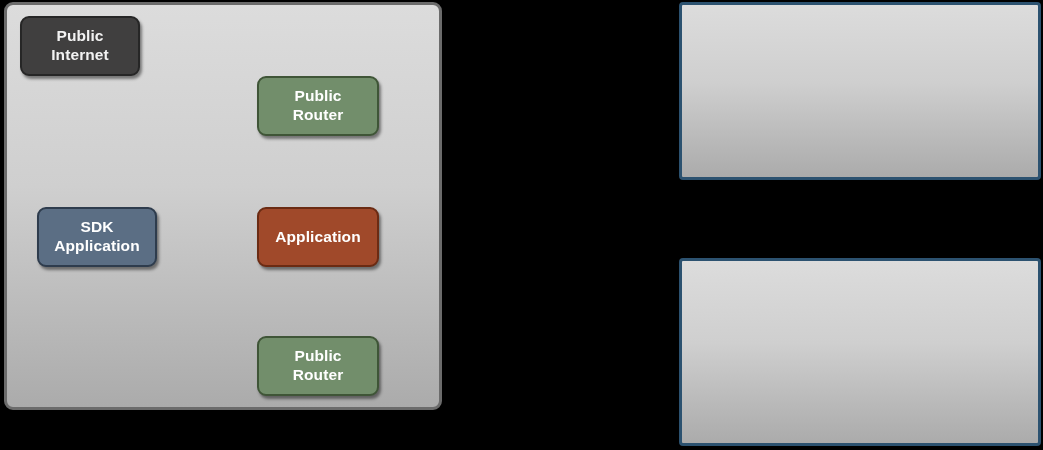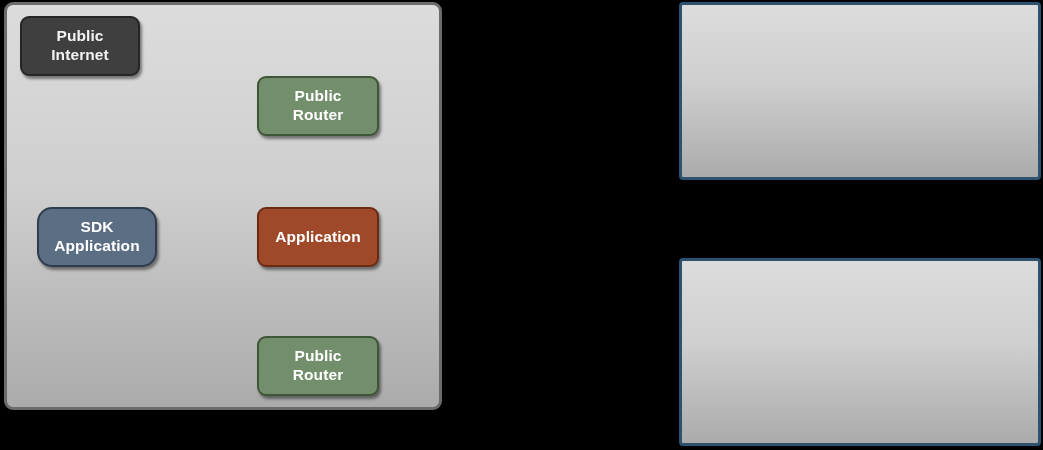--- a/index.html
+++ b/index.html
@@ -86,21 +86,21 @@
   }
 
   .node-brown {
     background: #a0492a;
     border: 2px solid #6b2b13;
   }
 
   
   #public-internet   { left: 13px;  top: 11px;  width: 120px; height: 60px; }
   #public-router-top { left: 250px; top: 71px;  width: 122px; height: 60px; }
-  #sdk-application   { left: 30px;  top: 202px; width: 120px; height: 60px; border-radius: 15px; }
+  #sdk-application   { left: 30px;  top: 202px; width: 120px; height: 60px; }
   #controller        { left: 250px; top: 202px; width: 122px; height: 60px; }
   #public-router-bot { left: 250px; top: 331px; width: 122px; height: 60px; }
 
   .label { white-space: pre-line; }
 </style>
 </head>
 <body>
 
 <div class="panel panel-public">
 

